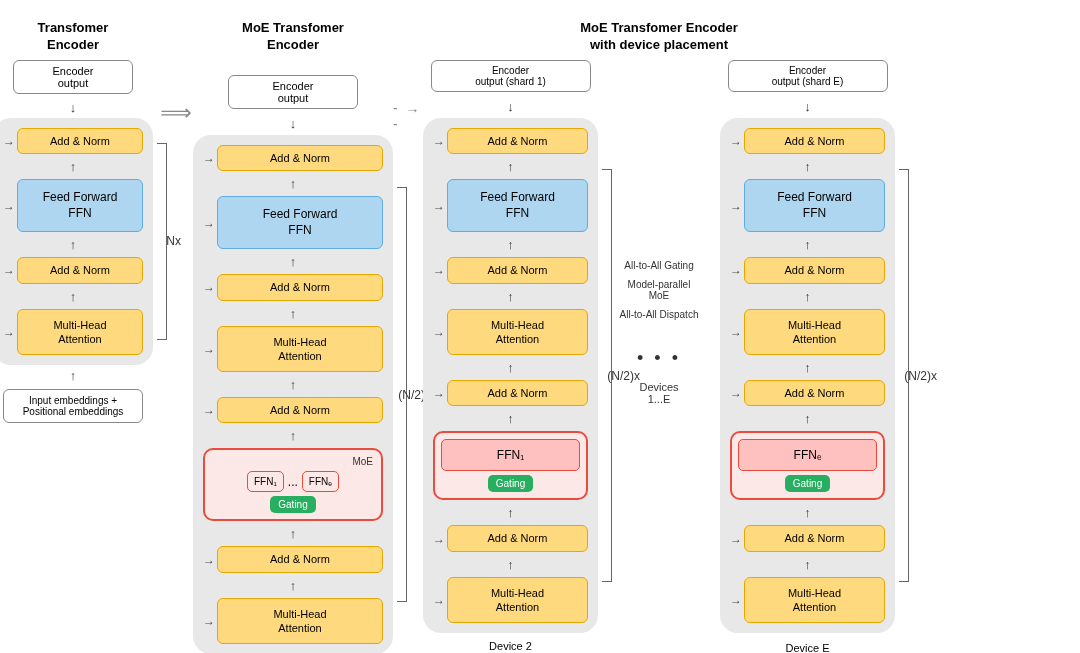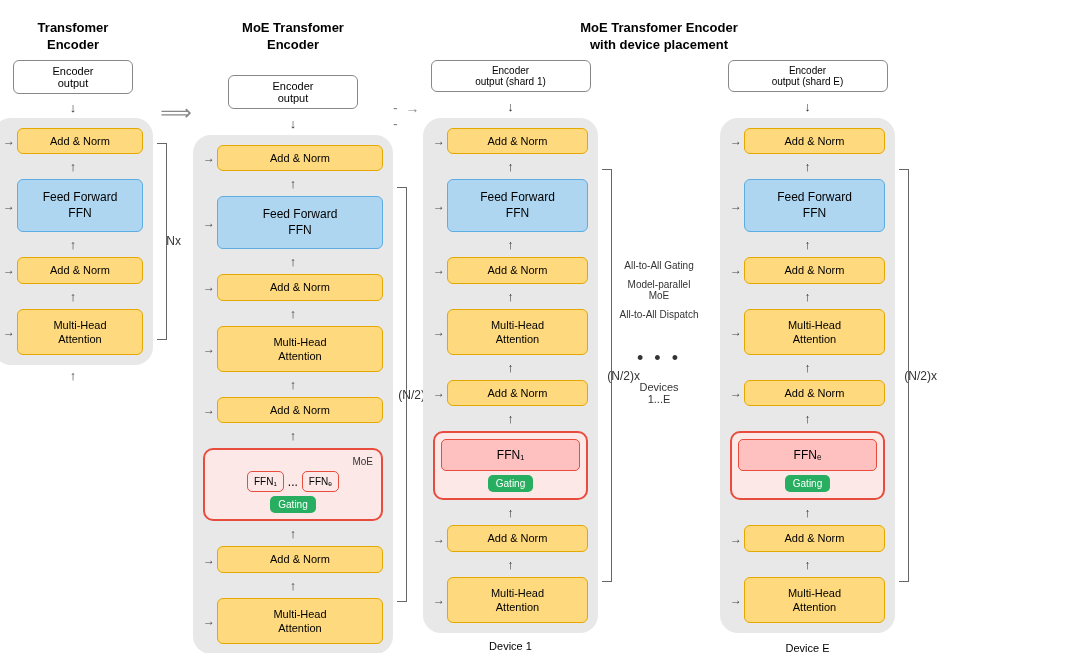--- a/index.html
+++ b/index.html
@@ -199,20 +199,22 @@
           <div class="comp-box comp-add-norm">Add &amp; Norm</div>
         </div>
         <div style="font-size:13px; color:#333;">↑</div>
         <div style="display:flex; align-items:center; width:100%;">
           <div style="font-size:12px; margin-right:2px; color:#444;">→</div>
           <div class="comp-box comp-attention" style="white-space:pre-line;">Multi-Head
 Attention</div>
         </div>
       </div>
       <div style="font-size:13px; color:#333; line-height:1;">↑</div>
+      <div class="comp-input" style="white-space:pre-line; width:140px;">Input embeddings +
+Positional embeddings</div>
     </div>
   </div>
 
   <div class="arrow-between">
     <span style="font-size:22px; color:#888; letter-spacing:-6px;">⟹</span>
   </div>
 
   <div class="section-wrapper">
     <div class="section-title" style="white-space:pre-line;">MoE Transfomer
 Encoder</div>
@@ -335,21 +337,21 @@
             <div style="font-size:12px; margin-right:2px; color:#444;">→</div>
             <div class="comp-box comp-add-norm">Add &amp; Norm</div>
           </div>
           <div style="font-size:13px; color:#333;">↑</div>
           <div style="display:flex; align-items:center; width:100%;">
             <div style="font-size:12px; margin-right:2px; color:#444;">→</div>
             <div class="comp-box comp-attention" style="white-space:pre-line;">Multi-Head
 Attention</div>
           </div>
         </div>
-        <div style="font-size:11px; margin-top:3px;">Device 1</div>
+        <div style="font-size:11px; margin-top:3px;">Device 2</div>
 
       </div>
 
       <div style="display:flex; flex-direction:column; align-items:center; justify-content:center; padding-top:200px; flex-shrink:0; width:110px; gap:8px;">
         <div style="font-size:10px; text-align:center; color:#333;">All-to-All Gating</div>
         <div style="font-size:10px; text-align:center; color:#333; white-space:pre-line;">Model-parallel
 MoE</div>
         <div style="font-size:10px; text-align:left; color:#333;">All-to-All Dispatch</div>
 
         <div style="font-size:18px; color:#333; margin-top:20px; letter-spacing:3px;">• • •</div>

